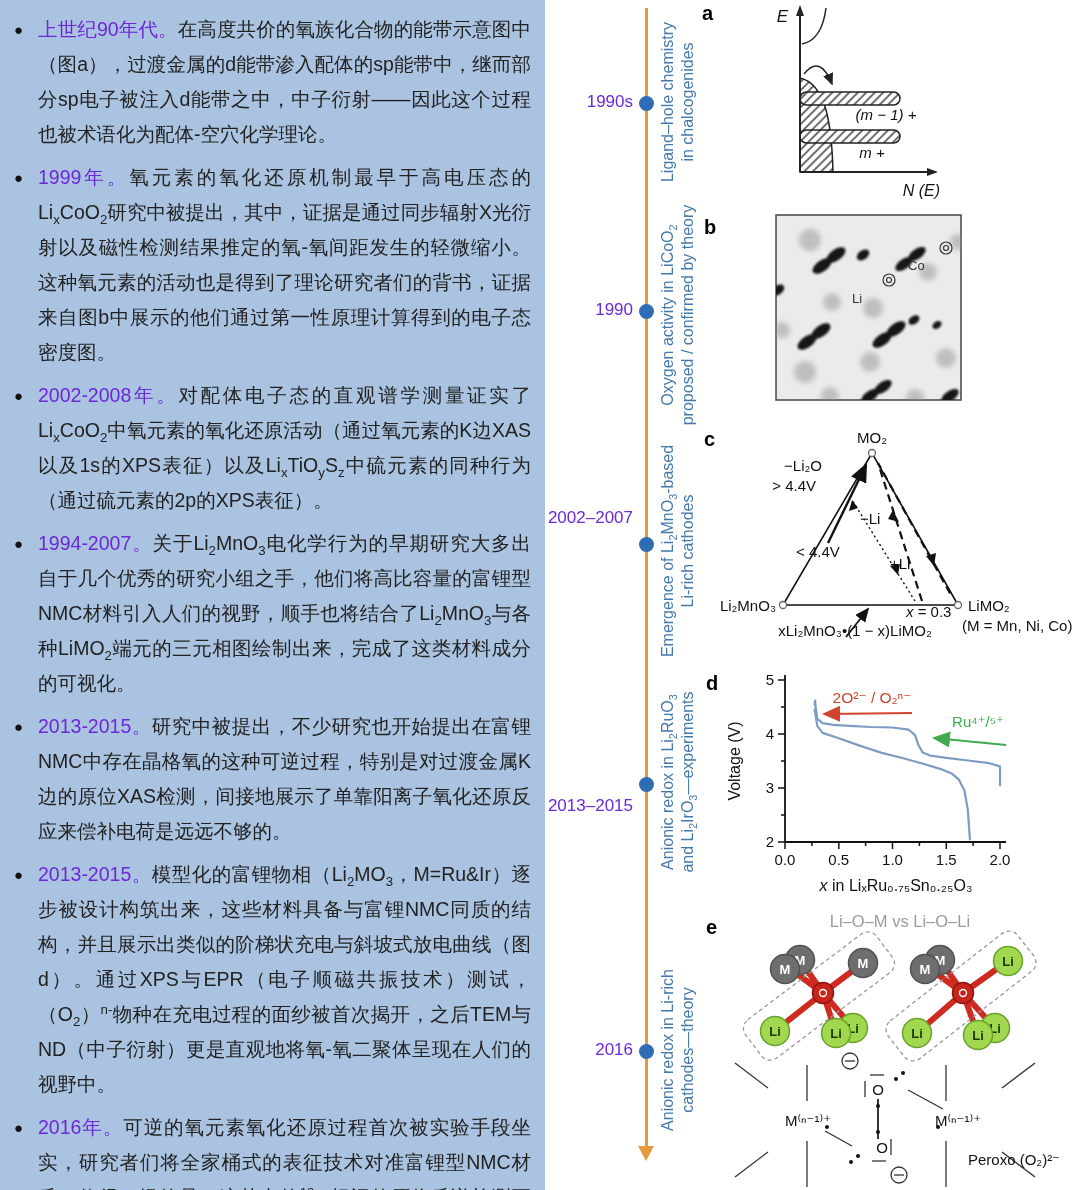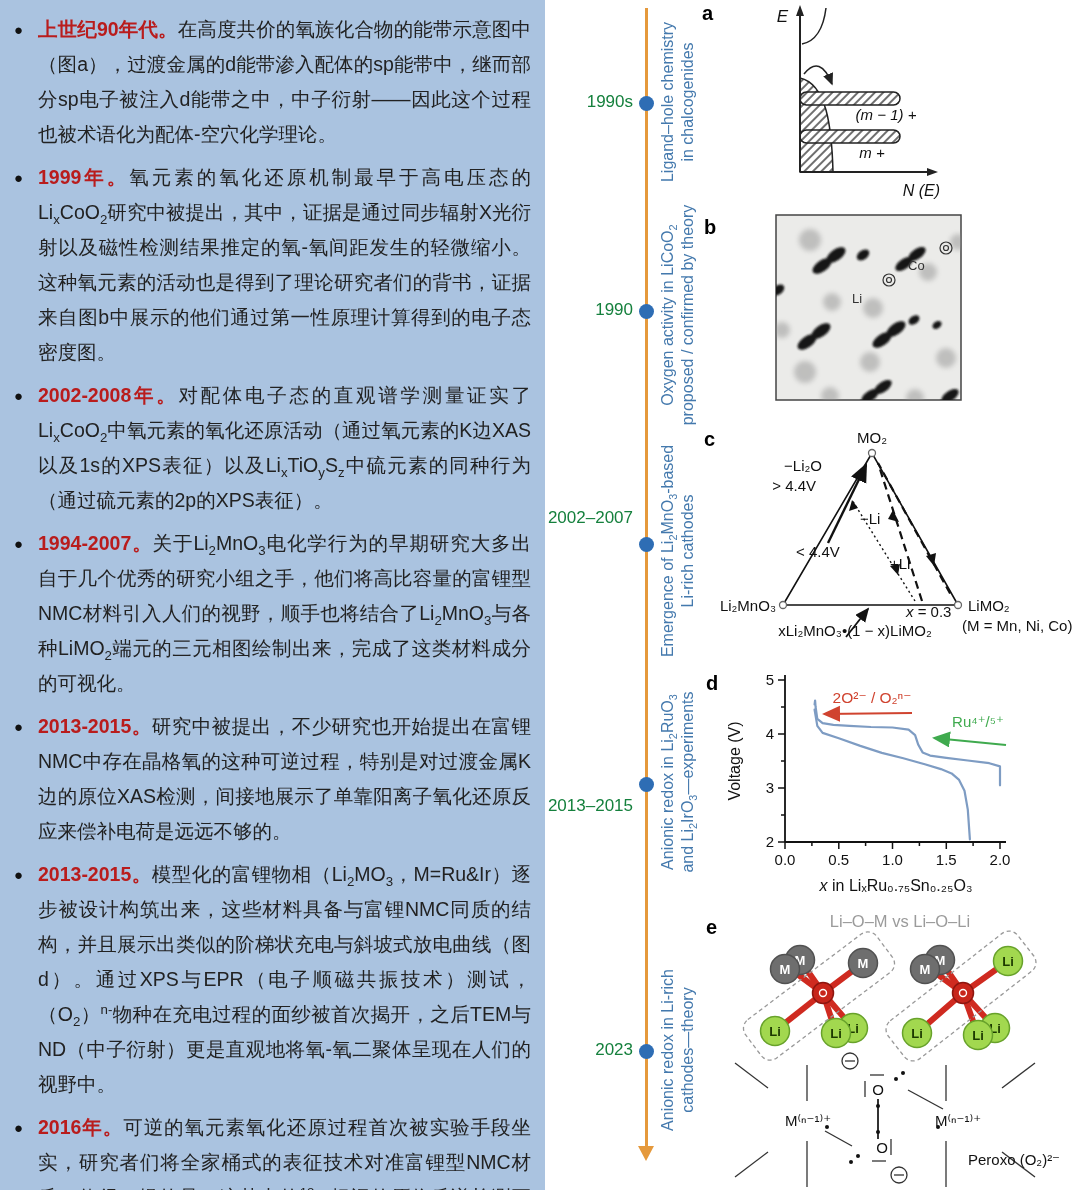--- a/index.html
+++ b/index.html
@@ -9,30 +9,30 @@
     background:#fff; font-family:"Liberation Sans","DejaVu Sans",sans-serif;
   }
   
   .left-panel {
     position:absolute; left:0; top:0; width:545px; height:1190px;
     background:#aac3e0; padding:12px 14px 0 14px; overflow:hidden;
   }
   .bullet { display:flex; margin-bottom:8px; }
   .bullet .marker { width:24px; flex:0 0 24px; color:#111; font-size:15px; line-height:35px; }
   .bullet .btext { flex:1; font-size:19.5px; line-height:35px; color:#222; text-align:justify; }
-  .bullet .bdate { font-weight:bold; color:#b91c1c; }
+  .bullet .bdate { font-weight:normal; color:#6d28d9; }
   sub { font-size:0.68em; line-height:0; }
   sup { font-size:0.68em; line-height:0; }
   
   .tl-line { position:absolute; left:645px; top:8px; width:3px; height:1140px; background:#e5993c; }
   .tl-arrow { position:absolute; left:638px; top:1146px; width:0; height:0;
     border-left:8px solid transparent; border-right:8px solid transparent; border-top:15px solid #e5993c; }
   .tl-dot { position:absolute; width:15px; height:15px; border-radius:50%; background:#2e6db4; left:639px; }
   .tl-year { position:absolute; left:515px; width:118px; text-align:right;
-    color:#15803d; font-size:17px; }
+    color:#6d28d9; font-size:17px; }
   .tl-label { position:absolute; left:677px; transform:translate(-50%,-50%) rotate(-90deg);
     color:#4479ad; font-size:16px; line-height:19.5px; text-align:center; white-space:nowrap; }
   
   .panel-letter { position:absolute; font-weight:bold; font-size:20px; color:#000; }
   .figsvg { position:absolute; }
   svg text { font-family:"Liberation Sans","DejaVu Sans",sans-serif; }
 </style>
 </head>
 <body>
 
@@ -75,21 +75,21 @@
   <div class="tl-dot" style="top:96px"></div>
   <div class="tl-dot" style="top:304px"></div>
   <div class="tl-dot" style="top:537px"></div>
   <div class="tl-dot" style="top:777px"></div>
   <div class="tl-dot" style="top:1044px"></div>
 
   <div class="tl-year" style="top:92px">1990s</div>
   <div class="tl-year" style="top:300px">1990</div>
   <div class="tl-year" style="top:508px">2002–2007</div>
   <div class="tl-year" style="top:796px">2013–2015</div>
-  <div class="tl-year" style="top:1040px">2023</div>
+  <div class="tl-year" style="top:1040px">2016</div>
 
   <div class="tl-label" style="top:102px">Ligand–hole chemistry<br>in chalcogenides</div>
   <div class="tl-label" style="top:315px">Oxygen activity in LiCoO<sub>2</sub><br>proposed / confirmed by theory</div>
   <div class="tl-label" style="top:551px">Emergence of Li<sub>2</sub>MnO<sub>3</sub>-based<br>Li-rich cathodes</div>
   <div class="tl-label" style="top:782px">Anionic redox in Li<sub>2</sub>RuO<sub>3</sub><br>and Li<sub>2</sub>IrO<sub>3</sub>—experiments</div>
   <div class="tl-label" style="top:1050px">Anionic redox in Li-rich<br>cathodes—theory</div>
 
   <div class="panel-letter" style="left:702px;top:2px">a</div>
   <div class="panel-letter" style="left:704px;top:216px">b</div>
   <div class="panel-letter" style="left:704px;top:428px">c</div>

